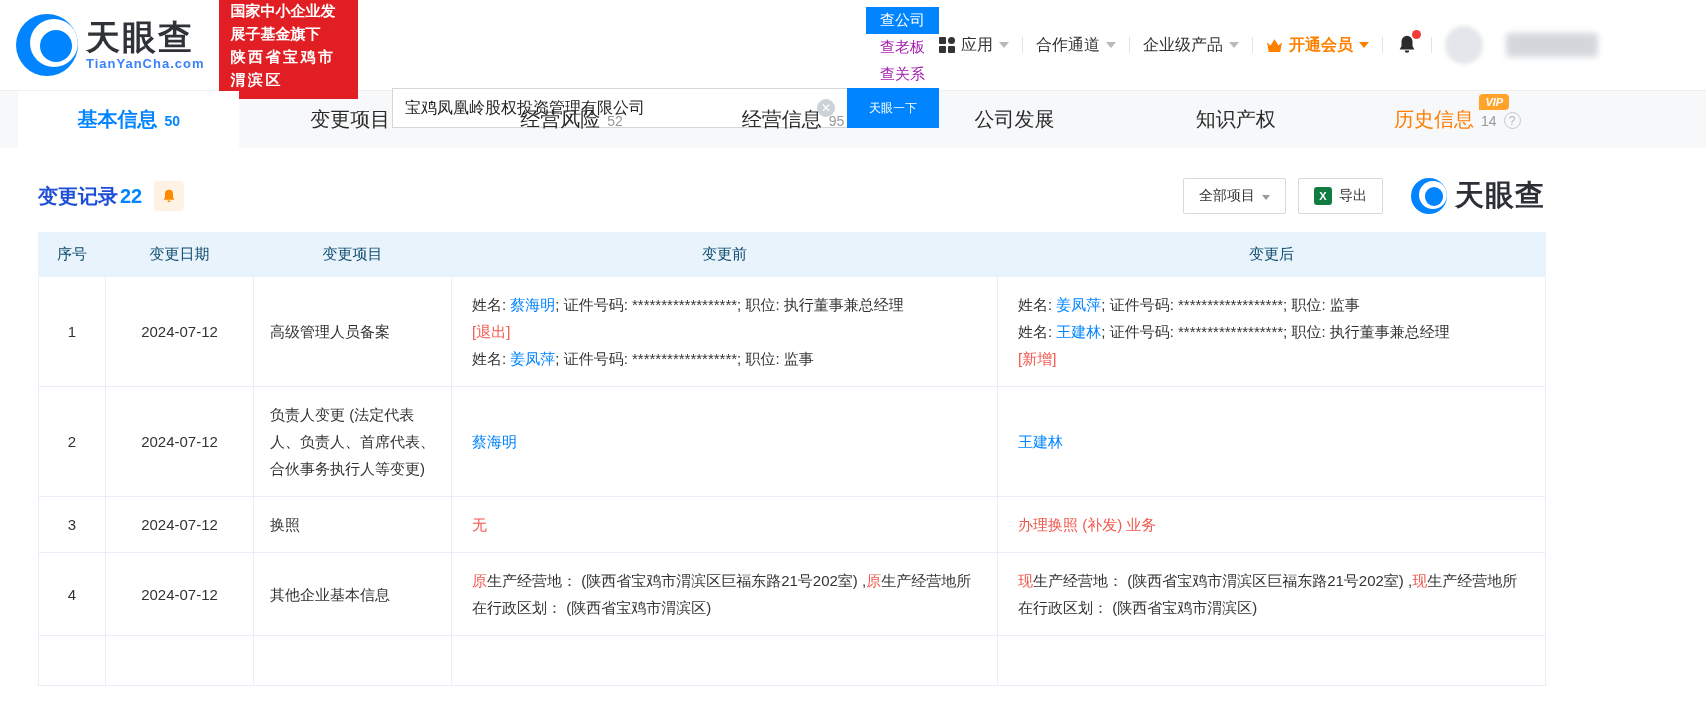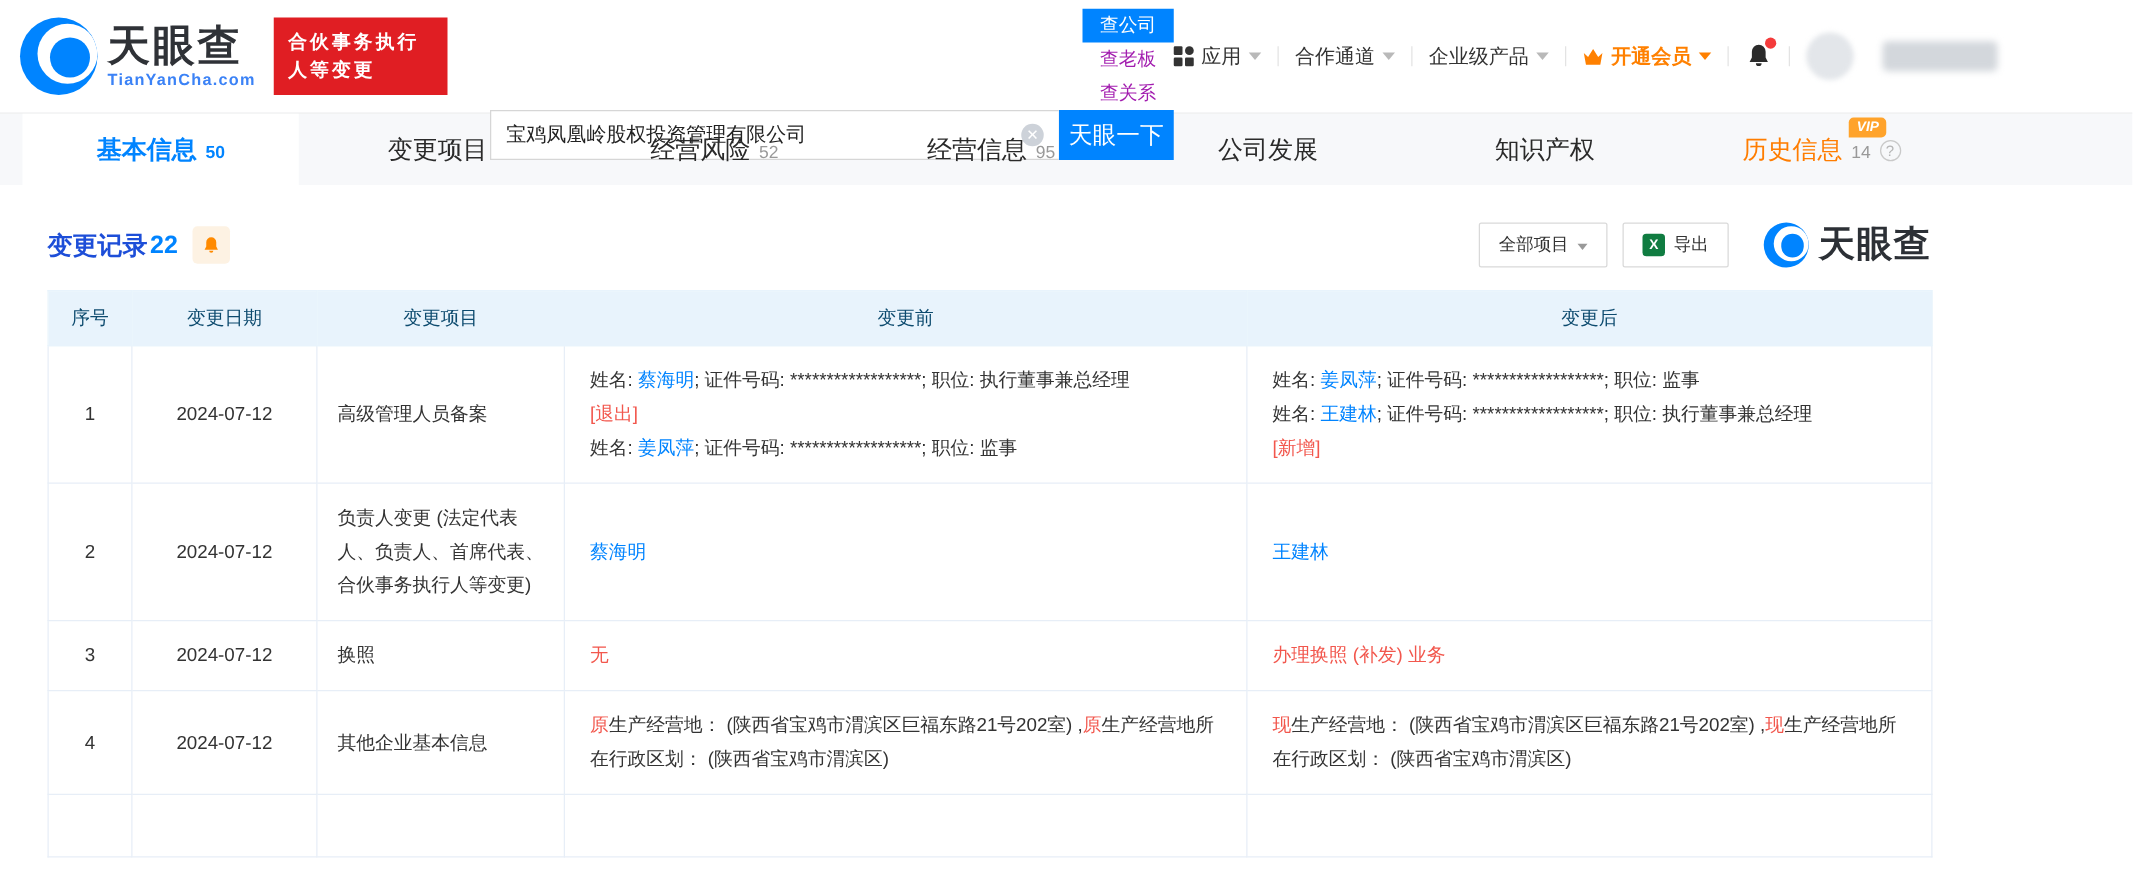--- a/index.html
+++ b/index.html
@@ -22,21 +22,21 @@
   .gov-badge .l2 { letter-spacing:2.5px; }
 
   .searchbox { margin-left:14px; align-self:flex-start; padding-top:7px; }
   .stabs { display:flex; align-items:flex-end;flex-direction:column; }
   .stab { font-size:15px; color:#a21caf; padding:4px 14px; cursor:pointer; }
   .stab.active { background:#0084ff; color:#fff; }
   .srow { display:flex;padding-left:20px; }
   .sinput { position:relative; width:455px; }
   .sinput input { width:100%; height:40px; border:1px solid #d6d6d6; border-right:none; padding:0 40px 0 12px; font-size:16px; color:#222; outline:none; font-family:inherit; }
   .clear-ic { position:absolute; right:12px; top:11px; width:18px; height:18px; border-radius:50%; background:#cdd2d9; color:#fff; font-size:12px; line-height:18px; text-align:center; cursor:pointer; }
-  .sbtn { width:92px; height:40px; background:#0084ff; color:#fff; font-size:19px; border:none; cursor:pointer; font-family:inherit; }
+  .sbtn { width:92px; height:40px; background:#0084ff; color:#fff; font-size:12px; border:none; cursor:pointer; font-family:inherit; }
 
   .topnav { margin-left:auto; display:flex; align-items:center; gap:13px; padding-right:108px;text-align:right; }
   .nav-item { display:flex; align-items:center; gap:6px; font-size:16px; color:#333; cursor:pointer; white-space:nowrap; }
   .nav-item.vip { color:#ff8000; font-weight:700; }
   .caret { width:0; height:0; border-left:5px solid transparent; border-right:5px solid transparent; border-top:6px solid #b9b9b9; }
   .nav-item.vip .caret { border-top-color:#ff8000; }
   .vsep { width:1px; height:16px; background:#e3e3e3; }
   .grid-ic { display:grid; grid-template-columns:7px 7px; grid-template-rows:7px 7px; gap:2px; }
   .grid-ic i { background:#333; border-radius:1px; }
   .grid-ic i.dot { border-radius:50%; }
@@ -91,21 +91,22 @@
       <span class="swirl big">
           <span class="s1"></span>
           <span class="s2"></span>
         </span>
       <span class="logo-text">
         <div class="logo-cn">天眼查</div>
         <div class="logo-en">TianYanCha.com</div>
       </span>
     </div>
     <div class="gov-badge">
-      <div class="l2">合伙事务执行人等变更</div>
+      <div class="l1">国家中小企业发展子基金旗下</div>
+      <div class="l2">陕西省宝鸡市渭滨区</div>
     </div>
 
     <div class="searchbox">
       <div class="stabs">
           <div class="stab active">查公司</div>
           <div class="stab">查老板</div>
           <div class="stab">查关系</div>
         </div>
       <div class="srow">
         <span class="sinput">

